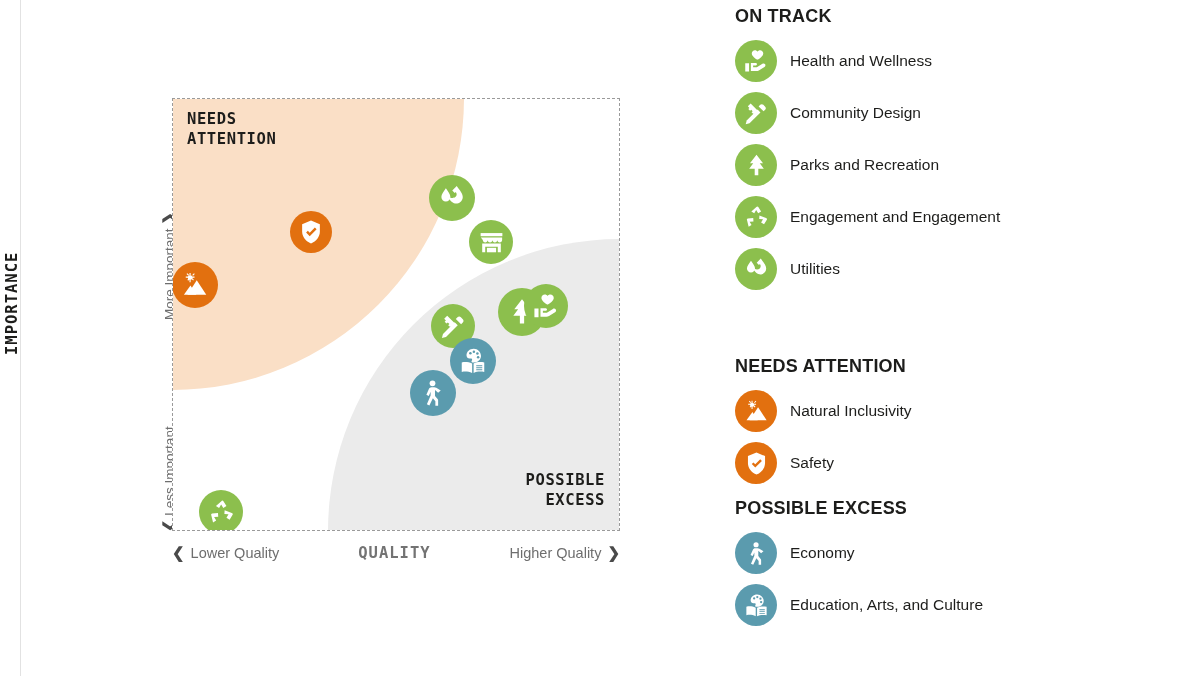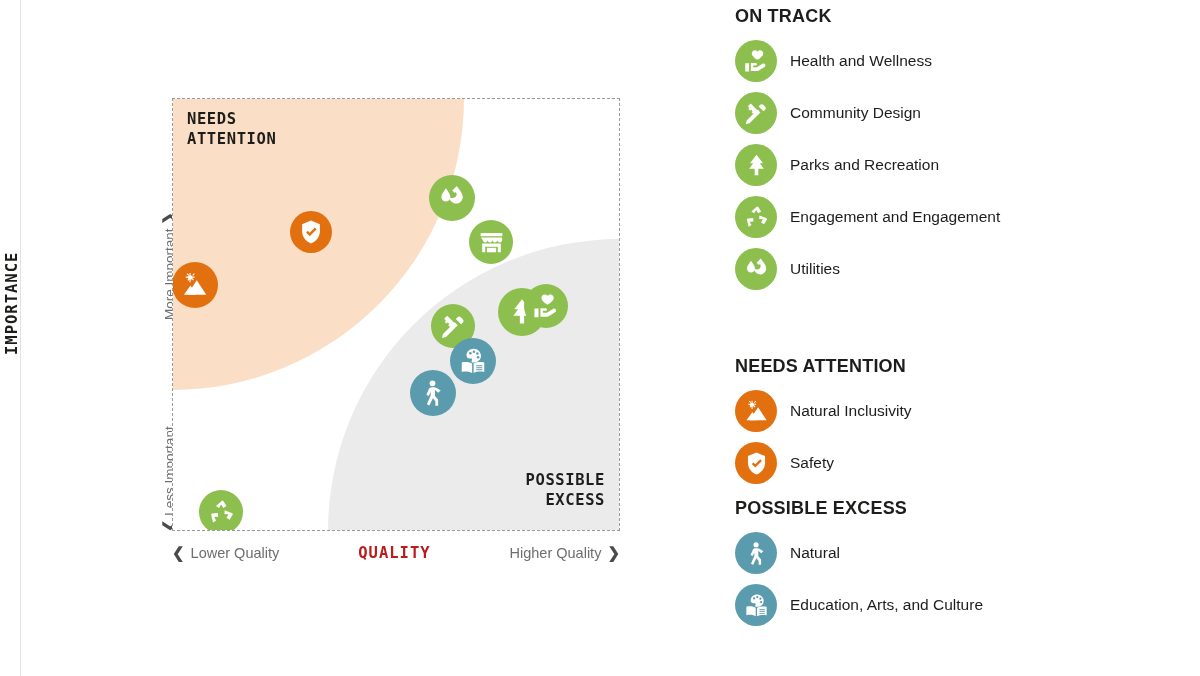--- a/index.html
+++ b/index.html
@@ -103,21 +103,21 @@
     width: 448px; height: 24px;
     display: flex; align-items: center; justify-content: space-between;
   }
   .x-low, .x-high {
     color: #6e6e6e; font-size: 14.5px; white-space: nowrap;
     display: flex; align-items: center; gap: 6px;
   }
   .x-title {
     font-family: "DejaVu Sans Mono", monospace;
     font-weight: 700; font-size: 15.5px; letter-spacing: 1px;
-    color: #b91c1c;
+    color: #737373;
   }
   .chev { font-size: 15px; color: #4a4a4a; font-weight: 700; }
 
   
   .legend { position: absolute; left: 735px; top: 0; width: 420px; height: 676px; }
   .legend-group { position: absolute; left: 0; width: 420px; }
   .legend-head {
     font-weight: 700; font-size: 18px; color: #1d1d1b;
     letter-spacing: 0.2px; margin-bottom: 8px;
   }
@@ -346,21 +346,21 @@
       </div>
       <div class="legend-group" style="top: 498px;">
         <div class="legend-head">POSSIBLE EXCESS</div>
         <div class="legend-item">
           <span class="legend-swatch" style="background: rgb(91, 155, 174);">
             <svg width="27" height="27" viewBox="0 0 24 24" aria-hidden="true">
               <circle fill="#fff" cx="11.6" cy="4.2" r="2.3"></circle>
               <path fill="#fff" d="M10.9 7.3c-1 0-1.8.6-2.2 1.5l-2 4.6 1.9.9 1.5-3.3v2.9l-3 7.1 2 .9 2.8-5.7 2 2.4v3.5h2.2v-4.2c0-.4-.1-.8-.4-1.1l-2.1-2.5V9.6l2.5 2.1 2.1-1.7-3.6-2.2c-.5-.3-1-.5-1.6-.5z"></path>
             </svg>
           </span>
-          <span class="legend-label">Natural</span>
+          <span class="legend-label">Economy</span>
         </div>
         <div class="legend-item">
           <span class="legend-swatch" style="background: rgb(91, 155, 174);">
             <svg width="27" height="27" viewBox="0 0 24 24" aria-hidden="true">
               <path fill="#fff" d="M12.6 2.2c-3.2 0-5.8 2.3-5.8 5.2 0 1.6 1.1 2.6 2.5 2.6h1c.6 0 1 .4 1 .9 0 .2-.1.4-.2.6-.2.2-.3.5-.3.8 0 .5.4.9 1 .9h.8c3.2 0 5.8-2.3 5.8-5.2s-2.6-5.8-5.8-5.8z"></path>
               <circle fill="#5b9bae" cx="9.9" cy="5.7" r="1"></circle>
               <circle fill="#5b9bae" cx="12.7" cy="4.5" r="1"></circle>
               <circle fill="#5b9bae" cx="15.5" cy="5.9" r="1"></circle>
               <circle fill="#5b9bae" cx="16.1" cy="8.9" r="1"></circle>
               <path fill="#fff" d="M3 13.1c2.3-.6 5.2-.6 8.3.9v7.6c-3.1-1.5-6-1.5-8.3-.9z"></path>

